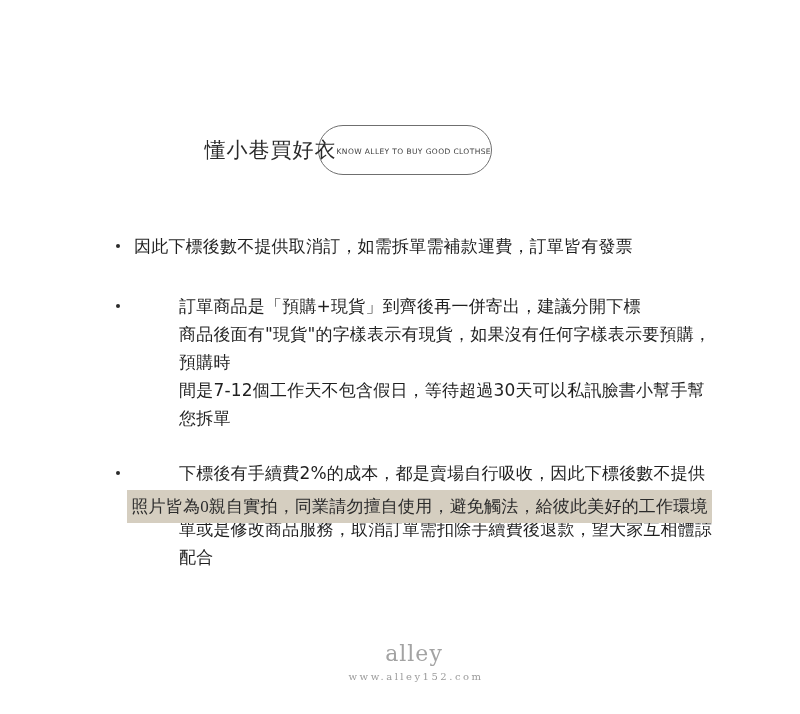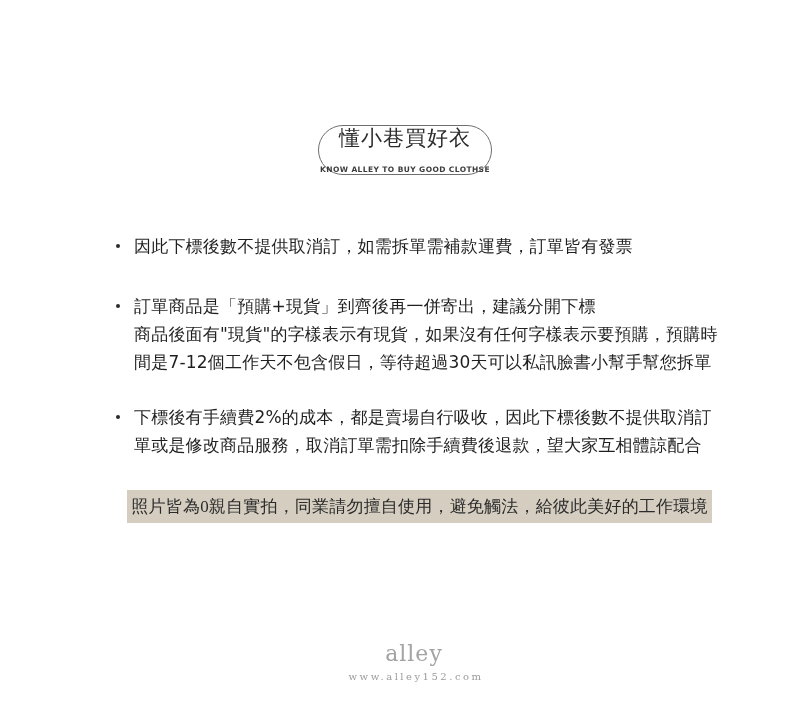--- a/index.html
+++ b/index.html
@@ -21,53 +21,53 @@
   .logo-pill {
     position: absolute;
     top: 125px;
     left: 318px;
     width: 174px;
     height: 50px;
     border: 1.5px solid #6f6f6f;
     border-radius: 26px;
     box-sizing: border-box;
     display: flex;
-    flex-direction: column;
+    flex-direction: row;
     align-items: center;
-    justify-content: space-between;
+    justify-content: flex-end;
     background: #ffffff;
   }
   .logo-title {
     font-size: 21px;
     line-height: 24px;
     letter-spacing: 1px;
     color: #2b2b2b;
     white-space: nowrap;
   }
   .logo-subtitle {
     font-size: 7.5px;
-    font-weight: bold;
+    font-weight: normal;
     letter-spacing: 0.4px;
     color: #3c3c3c;
     margin-top: 2px;
     white-space: nowrap;
   }
 
   
   .notices {
     position: absolute;
     top: 232px;
     left: 112px;
     width: 608px;
   }
   .notice-row {
     display: flex;
     align-items: flex-start;
   }
-  .notice-row + .notice-row { margin-top: 32px; }
+  .notice-row + .notice-row { margin-top: 32px; gap: 45px; }
   .notice-row:nth-child(3) { margin-top: 27px; }
   .bullet-col {
     flex: 0 0 22px;
     padding-top: 12px;
   }
   .bullet-dot {
     width: 4px;
     height: 4px;
     border-radius: 50%;
     background: #2b2b2b;

